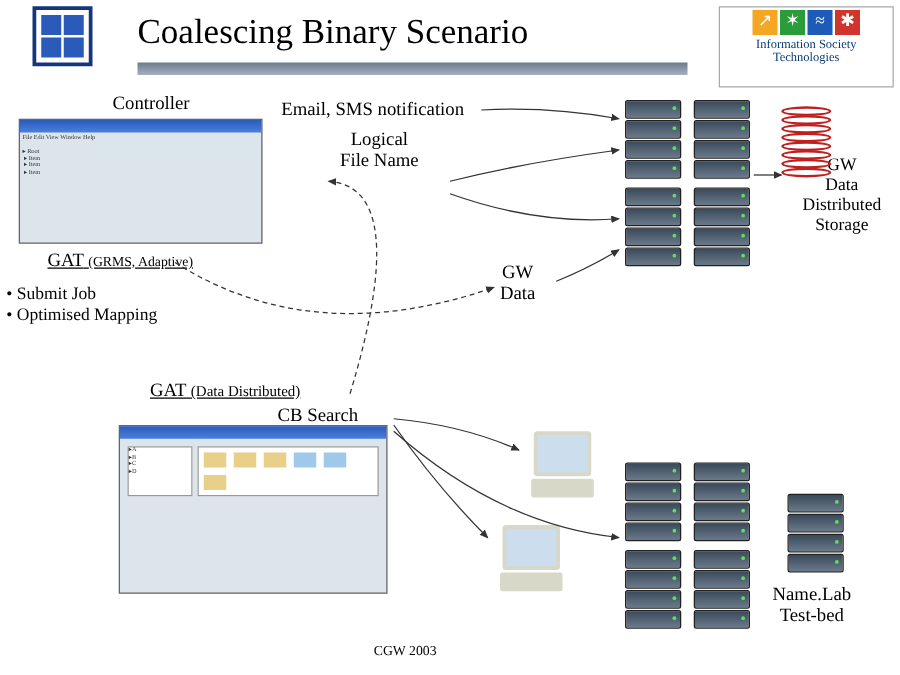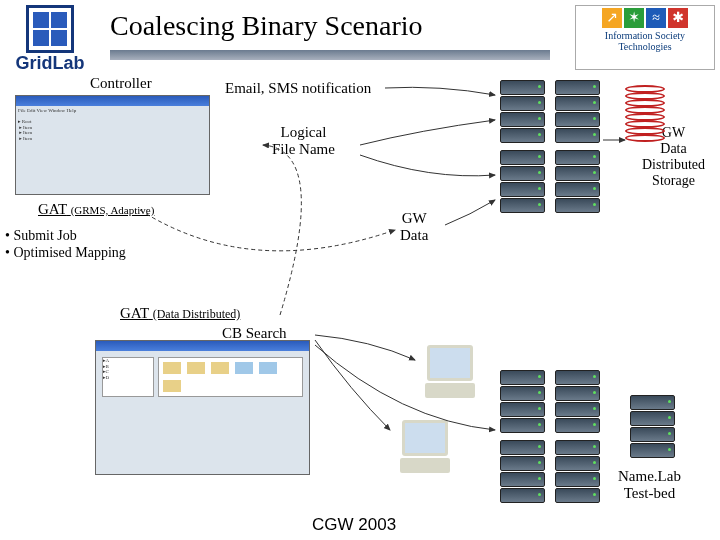--- a/index.html
+++ b/index.html
@@ -29,55 +29,54 @@
 </head>
 <body>
 
 <div class="gridlab-logo">
   <div class="sq">
       <div></div>
       <div></div>
       <div></div>
       <div></div>
     </div>
-  <div class="txt">GridLab</div>
 </div>
 
 <div class="ist-logo">
   <div class="icons">
     <div style="background:#f5a623">↗</div>
       <div style="background:#2a9d3a">✶</div>
     <div style="background:#1e5bb8">≈</div>
       <div style="background:#d0342c">✱</div>
   </div>
   <div>Information Society</div>
   <div>Technologies</div>
 </div>
 
 <div class="title">Coalescing Binary Scenario</div>
 <div class="title-underline"></div>
 
 <div class="label" style="top:75px;left:90px">Controller</div>
 <div class="label" style="top:80px;left:225px">Email, SMS notification</div>
-<div class="label" style="top:124px;left:272px;text-align:center;white-space:pre">Logical
+<div class="label" style="top:104px;left:272px;text-align:center;white-space:pre">Logical
 File Name</div>
 <div class="label" style="top:201px;left:38px;text-decoration:underline"><span>GAT</span> <span style="font-size:11px">(GRMS, Adaptive)</span></div>
 <div class="label" style="top:228px;left:5px;font-size:14px">• Submit Job</div>
 <div class="label" style="top:245px;left:5px;font-size:14px">• Optimised Mapping</div>
 <div class="label" style="top:210px;left:400px;text-align:center;white-space:pre">GW
 Data</div>
 <div class="label" style="top:125px;left:642px;text-align:center;white-space:pre;font-size:14px">GW
 Data
 Distributed
 Storage</div>
 <div class="label" style="top:305px;left:120px;text-decoration:underline"><span>GAT</span> <span style="font-size:12px">(Data Distributed)</span></div>
 <div class="label" style="top:325px;left:222px">CB Search</div>
 <div class="label" style="top:468px;left:618px;text-align:center;white-space:pre">Name.Lab
 Test-bed</div>
-<div class="label" style="top:515px;left:312px;font-family:Liberation Sans, sans-serif;font-size:17px">CGW 2003</div>
+<div class="label" style="top:515px;left:299px;font-family:Liberation Serif, serif;font-size:11px">CGW 2003</div>
 
 <div class="screenshot" style="top:95px;left:15px;width:195px;height:100px">
   <div class="scr-bar"></div>
   <div class="scr-body">File Edit View Window Help<br><br>▸ Root<br>&nbsp;▸ Item<br>&nbsp;▸ Item<br>&nbsp;▸ Item</div>
 </div>
 <div class="screenshot" style="top:340px;left:95px;width:215px;height:135px">
   <div class="scr-bar"></div>
   <div class="scr-body" style="display:flex;gap:4px;padding:6px">
     <div style="width:50px;background:#fff;border:1px solid #999">▸A<br>▸B<br>▸C<br>▸D</div>
     <div style="flex:1;background:#fff;border:1px solid #999;padding:4px">

